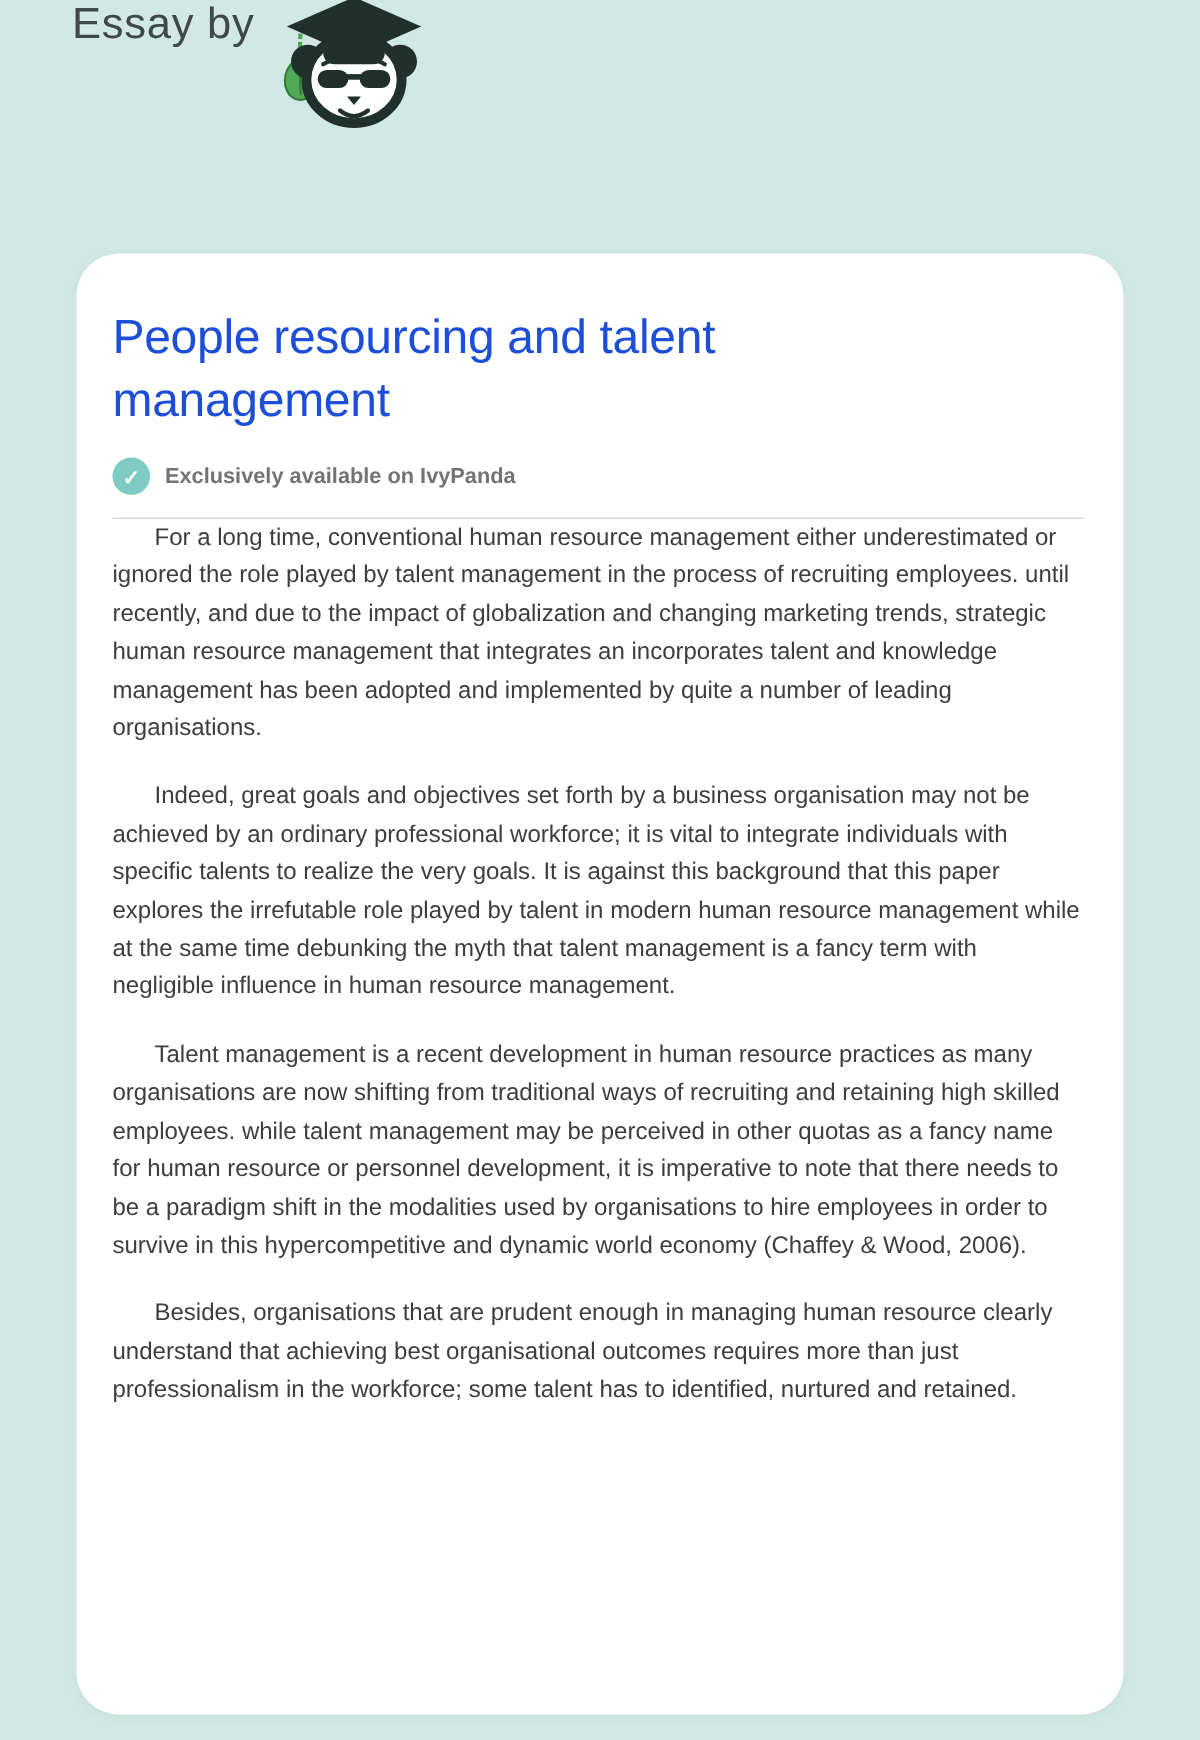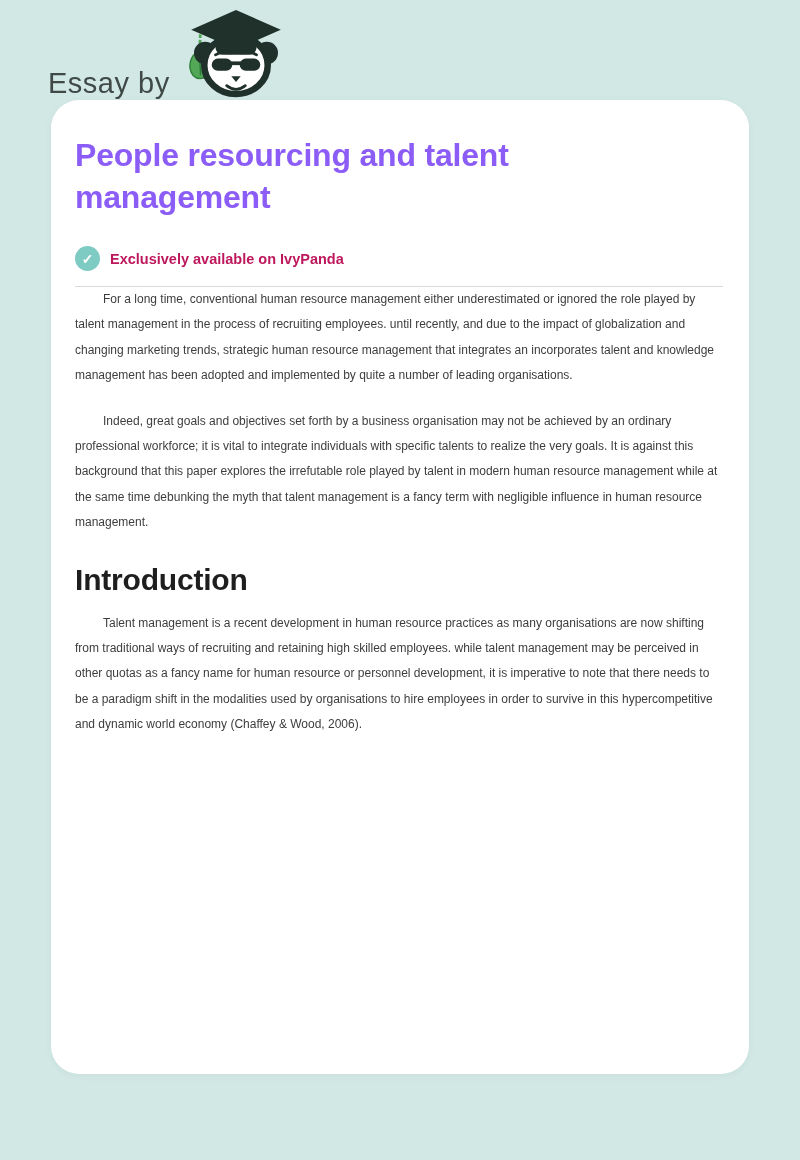--- a/index.html
+++ b/index.html
@@ -7,23 +7,23 @@
   body {
     width: 800px;
     height: 1160px;
     background: #d2e8e5;
     font-family: "Liberation Sans", sans-serif;
     overflow: hidden;
   }
 
   
   .site-header {
-    height: 100px;
+    height: 169px;
     display: flex;
-    align-items: flex-end;
+    align-items: flex-start;
     padding-left: 48px;
   }
   .essay-by {
     font-size: 29px;
     color: #3f4a46;
     letter-spacing: 0.5px;
   }
   .logo-wrap {
     width: 112px;
     height: 94px;
@@ -48,25 +48,25 @@
     margin: 0 auto;
     min-height: 974px;
     background: #ffffff;
     border-radius: 28px;
     padding: 34px 26px 40px 24px;
     box-shadow: 0 2px 8px rgba(0,0,0,0.04);
   }
   .doc-title {
     font-size: 32px;
     line-height: 42px;
-    font-weight: bold;
-    color: #8b5cf6;
+    font-weight: normal;
+    color: #1d4ed8;
     letter-spacing: -0.2px;
     max-width: 560px;
-    margin-bottom: 28px;
+    margin-bottom: 18px;
   }
   .badge-row {
     display: flex;
     align-items: center;
     margin-top: 16px;
   }
   .check-circle {
     width: 25px;
     height: 25px;
     border-radius: 50%;
@@ -76,37 +76,37 @@
     font-weight: bold;
     display: flex;
     align-items: center;
     justify-content: center;
     flex: 0 0 auto;
   }
   .badge-label {
     margin-left: 10px;
     font-size: 14.5px;
     font-weight: bold;
-    color: #be185d;
+    color: #737373;
   }
   .divider {
     border: none;
     border-top: 1px solid #dadada;
     margin-top: 15px;
   }
   .section-heading {
     font-size: 30px;
     line-height: 38px;
     font-weight: bold;
     color: #1e1e1e;
     letter-spacing: -0.2px;
     margin: 25px 0 12px 0;
   }
   .body-para {
-    font-size: 12px;
+    font-size: 16px;
     line-height: 25.4px;
     color: #3d3d3d;
     text-indent: 28px;
     margin-bottom: 20px;
   }
 </style>
 </head>
 <body>
 
 <header class="site-header">
@@ -149,16 +149,16 @@
   </div>
 
   <hr class="divider">
 
   <section>
     <p class="body-para">For a long time, conventional human resource management either underestimated or ignored the role played by talent management in the process of recruiting employees. until recently, and due to the impact of globalization and changing marketing trends, strategic human resource management that integrates an incorporates talent and knowledge management has been adopted and implemented by quite a number of leading organisations.</p>
     <p class="body-para">Indeed, great goals and objectives set forth by a business organisation may not be achieved by an ordinary professional workforce; it is vital to integrate individuals with specific talents to realize the very goals. It is against this background that this paper explores the irrefutable role played by talent in modern human resource management while at the same time debunking the myth that talent management is a fancy term with negligible influence in human resource management.</p>
   </section>
 
   <section>
-    <h2 class="section-heading">Introduction</h2>
     <p class="body-para">Talent management is a recent development in human resource practices as many organisations are now shifting from traditional ways of recruiting and retaining high skilled employees. while talent management may be perceived in other quotas as a fancy name for human resource or personnel development, it is imperative to note that there needs to be a paradigm shift in the modalities used by organisations to hire employees in order to survive in this hypercompetitive and dynamic world economy (Chaffey &amp; Wood, 2006).</p>
+    <p class="body-para">Besides, organisations that are prudent enough in managing human resource clearly understand that achieving best organisational outcomes requires more than just professionalism in the workforce; some talent has to identified, nurtured and retained.</p>
   </section>
 </main>
 
 </body></html>

